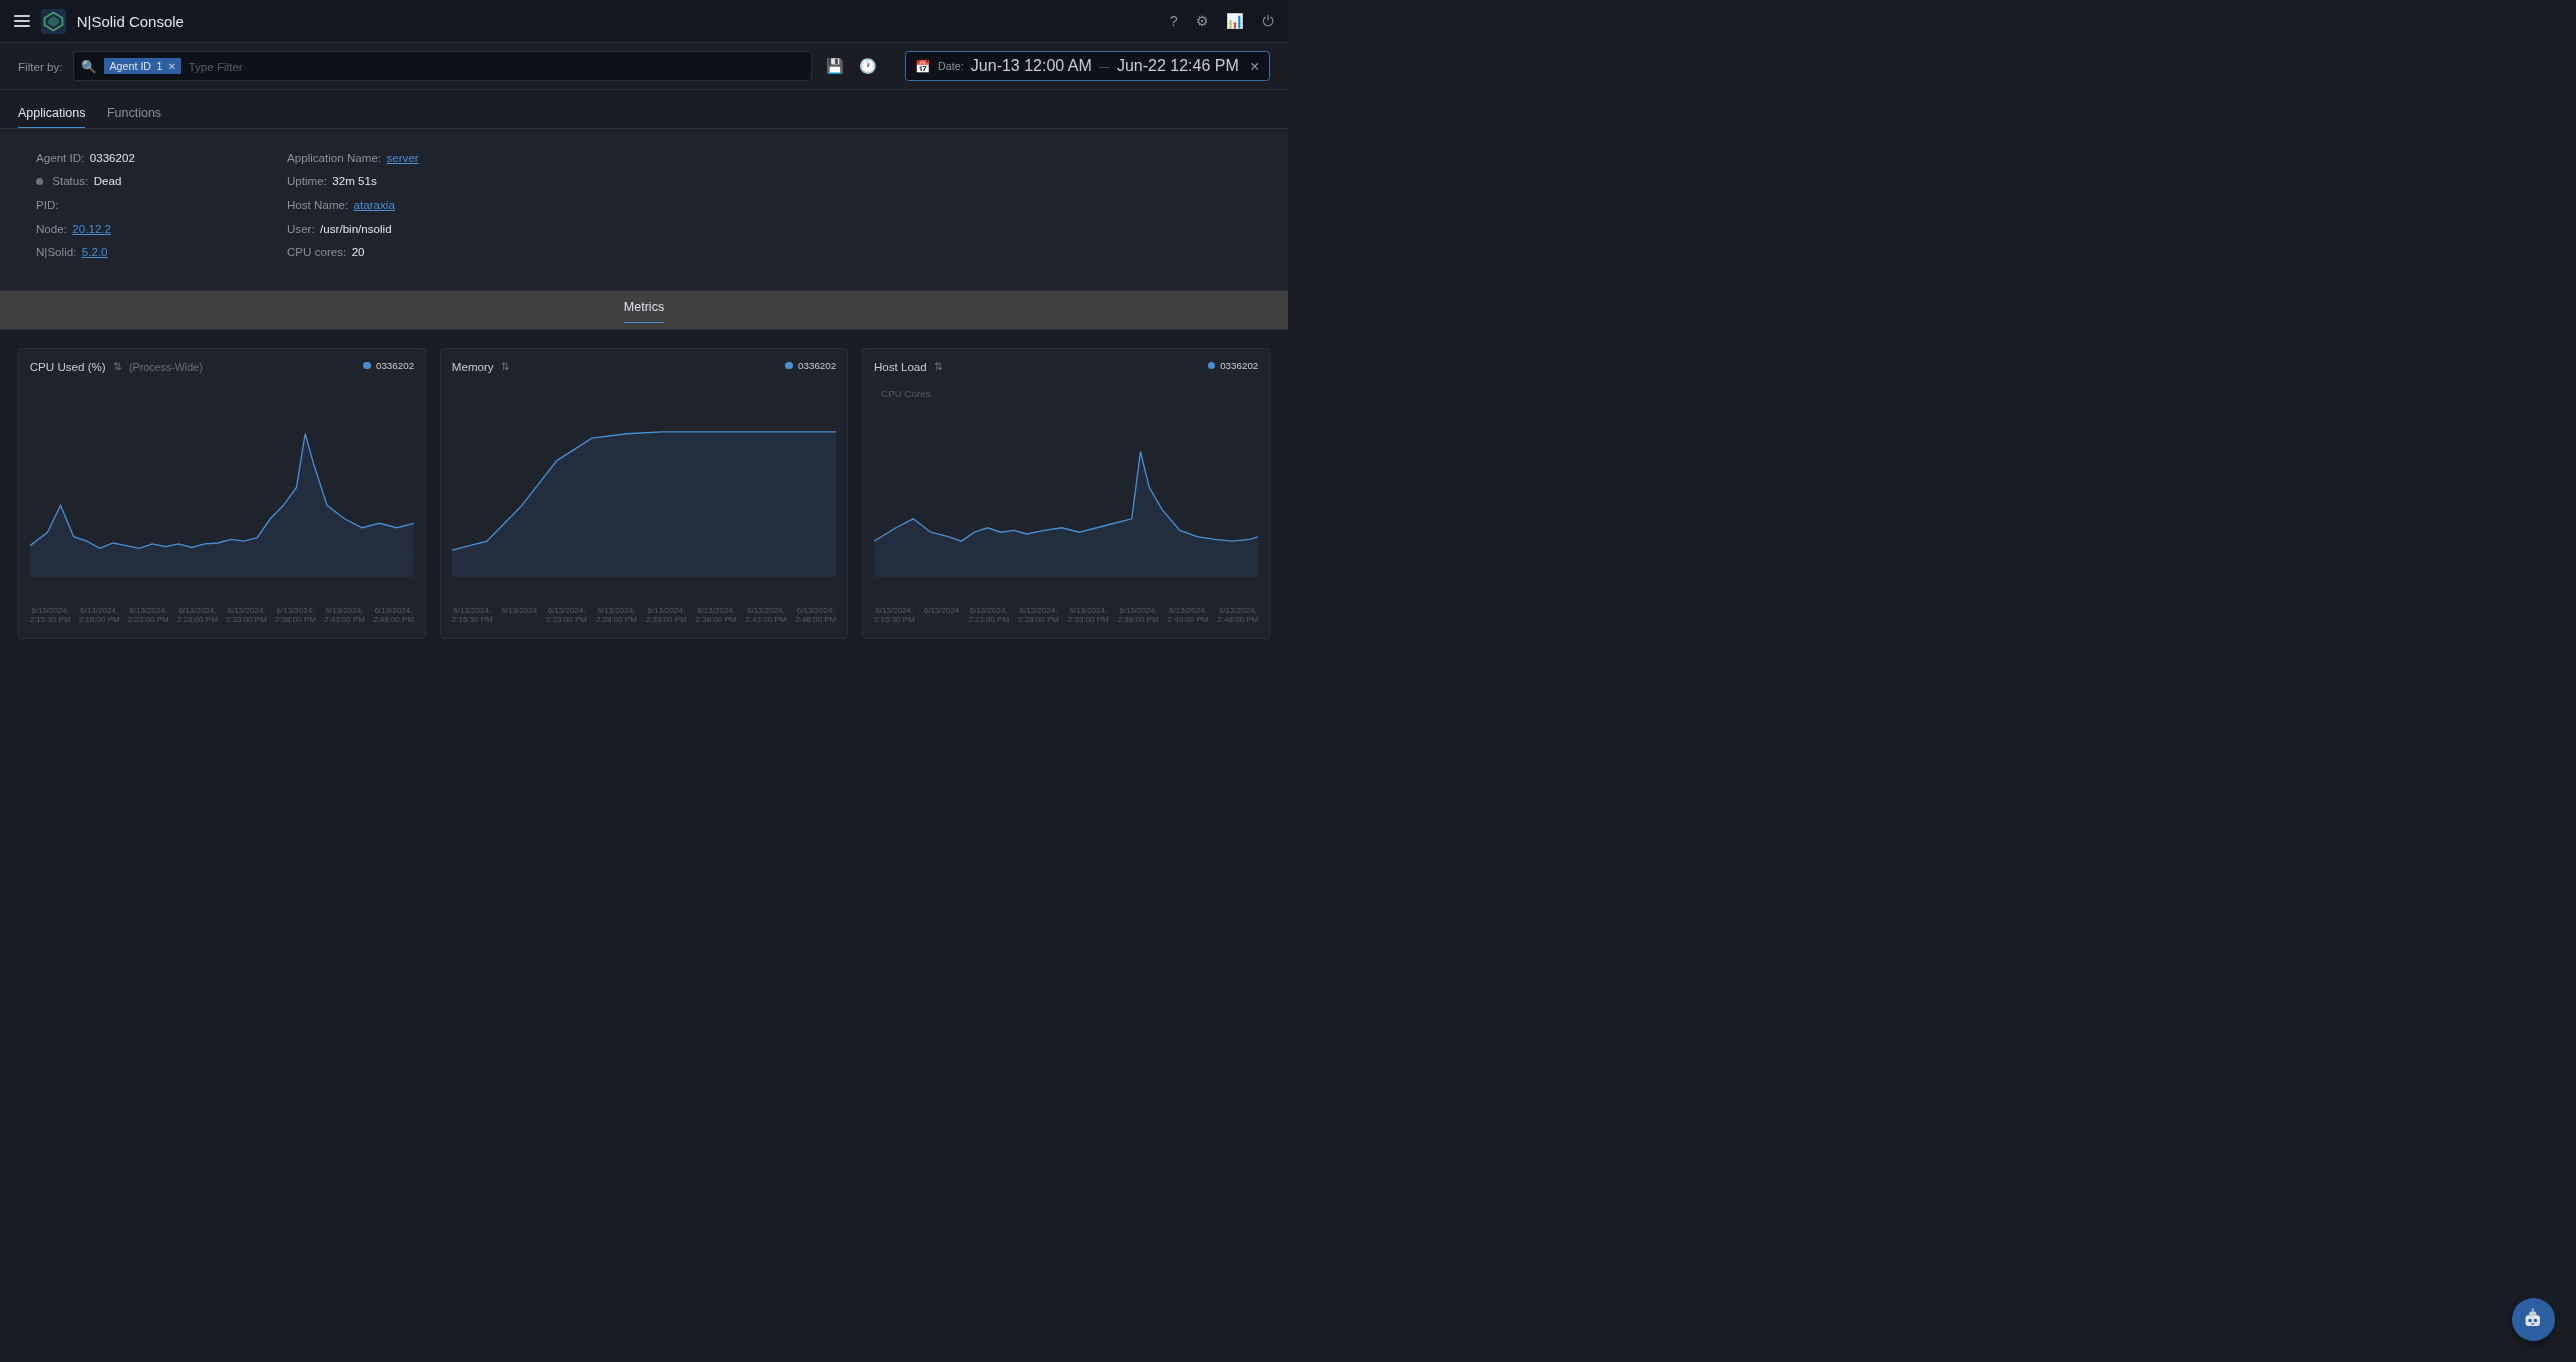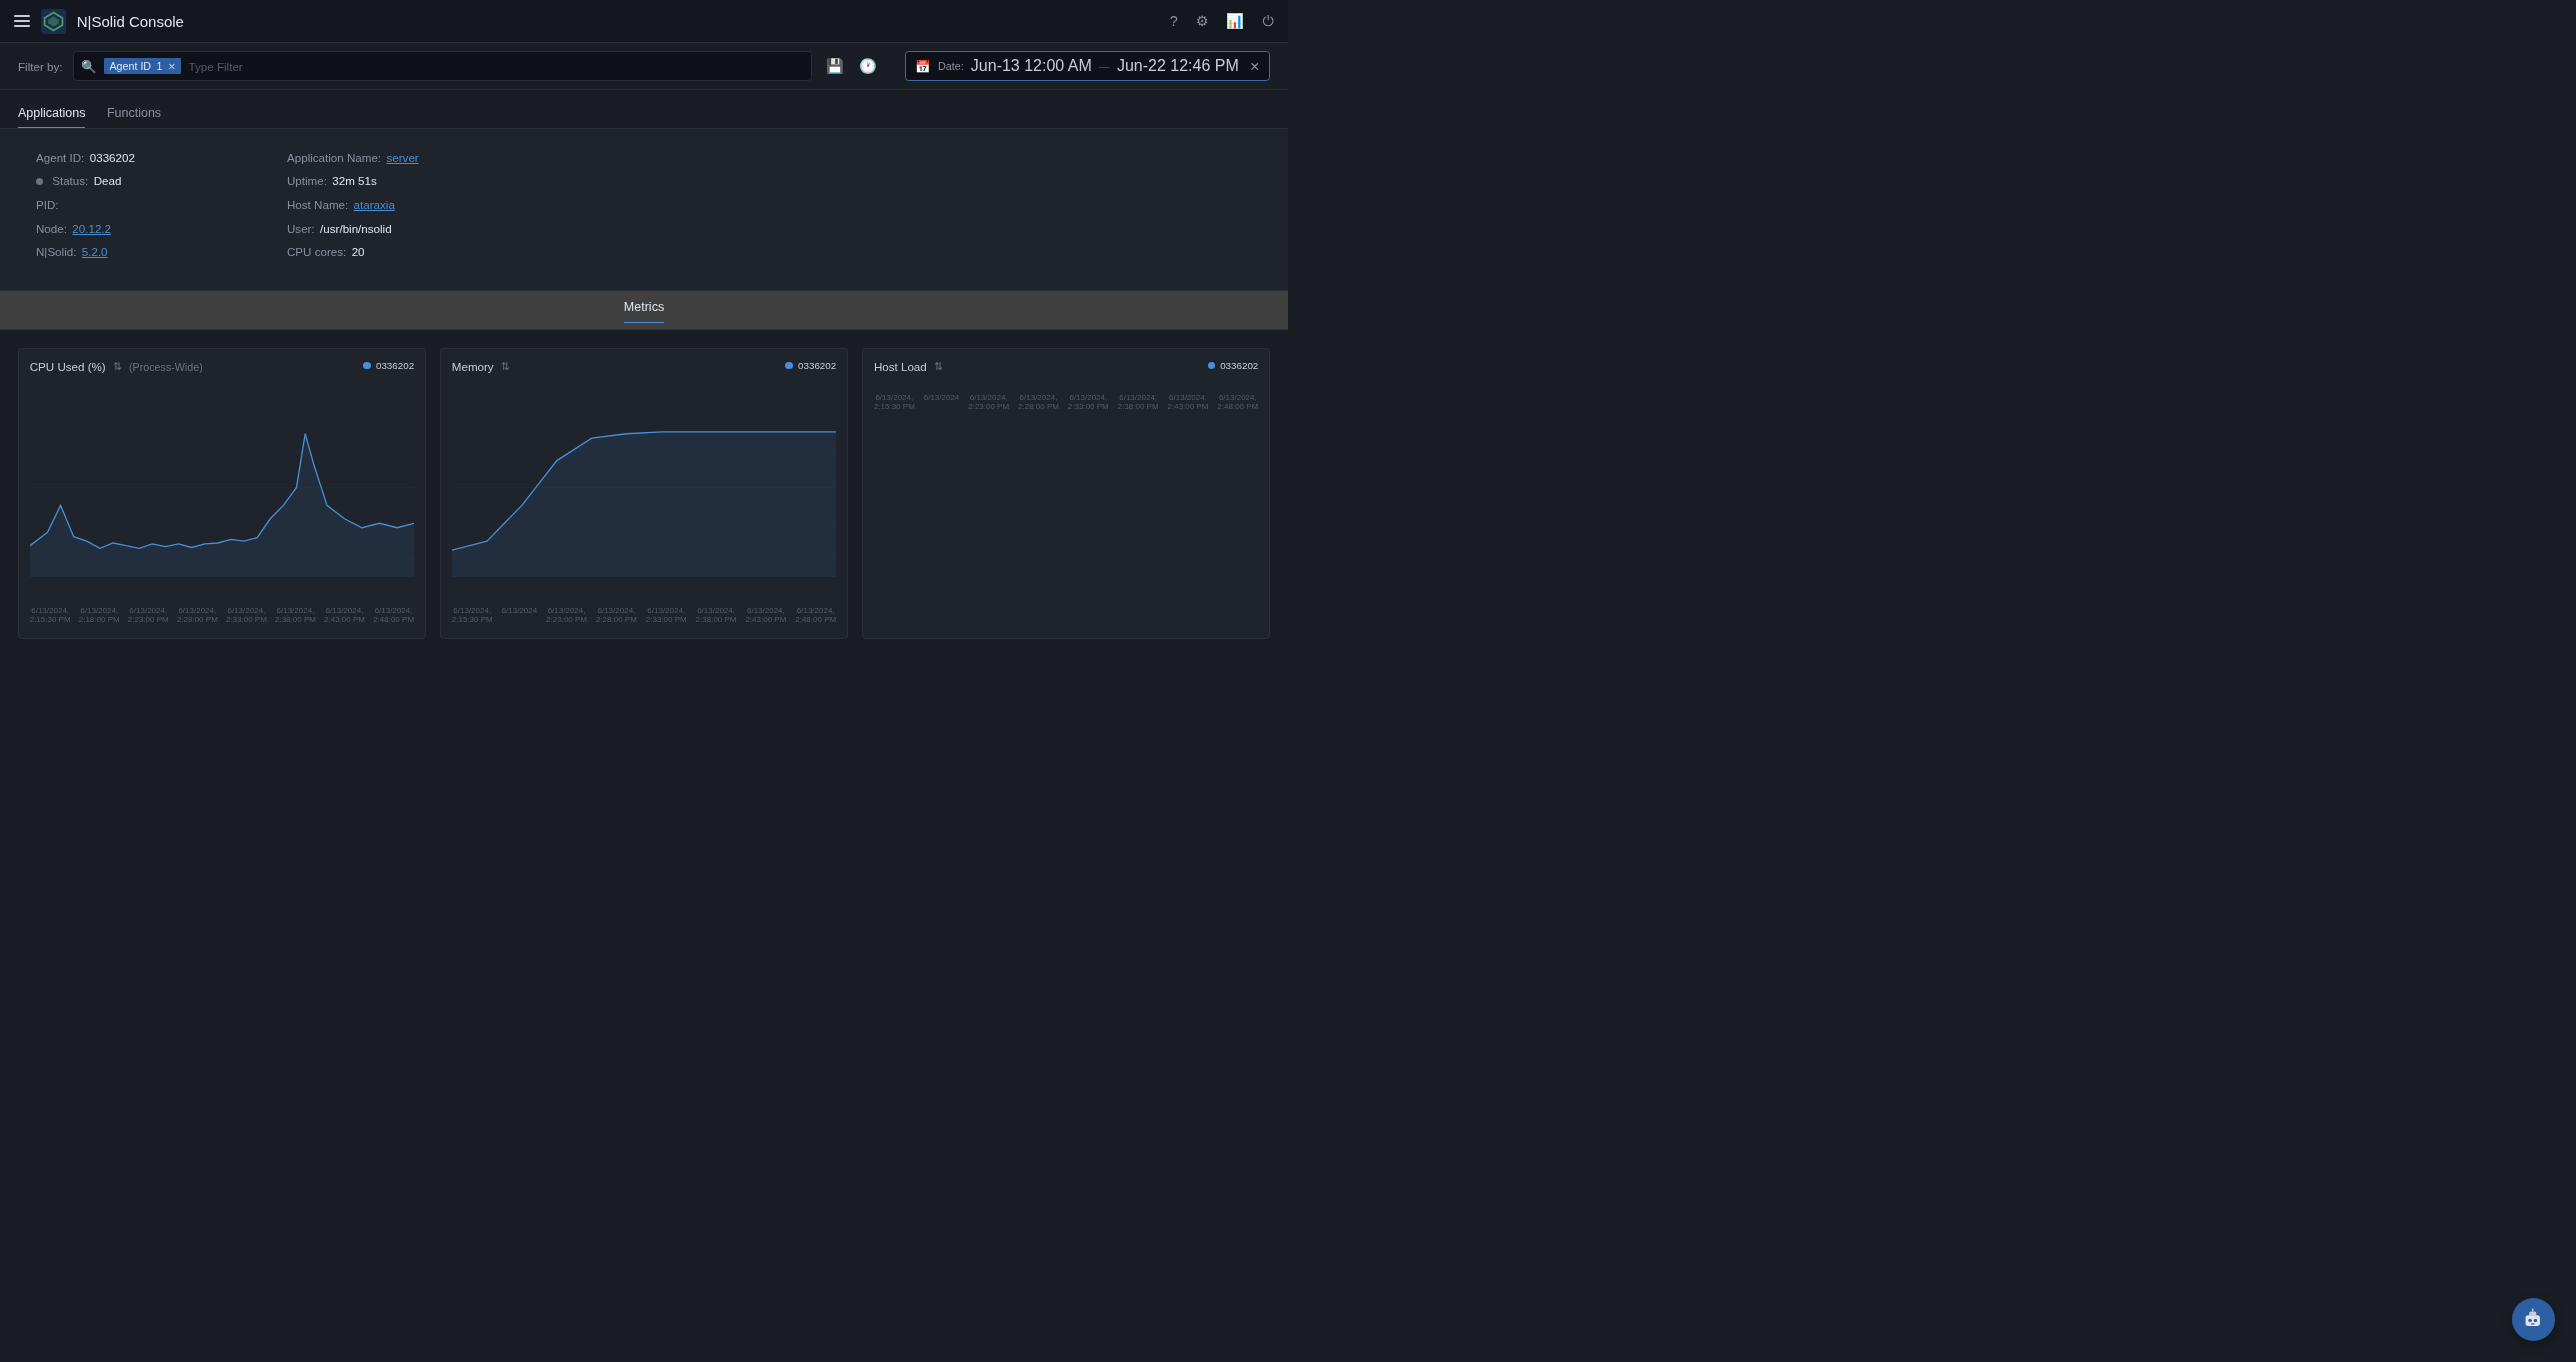--- a/index.html
+++ b/index.html
@@ -543,20 +543,34 @@
 
   <div class="chart-card">
     <div class="chart-title-row">
       <span class="chart-title">Host Load</span>
       <span class="chart-sort-icon">⇅</span>
     </div>
     <div class="chart-legend">
       <div class="legend-dot"></div>
       <span>0336202</span>
     </div>
+    <div class="chart-area" style="position:relative;">
+      <span class="cpu-cores-label">CPU Cores</span>
+      <svg width="100%" height="197" viewBox="0 0 440 220" preserveAspectRatio="none">
+
+        <line x1="0" y1="40" x2="440" y2="40" stroke="#2a2f3a" stroke-width="0.5"></line>
+        <line x1="0" y1="80" x2="440" y2="80" stroke="#2a2f3a" stroke-width="0.5"></line>
+        <line x1="0" y1="120" x2="440" y2="120" stroke="#2a2f3a" stroke-width="0.5"></line>
+        <line x1="0" y1="160" x2="440" y2="160" stroke="#2a2f3a" stroke-width="0.5"></line>
+        <line x1="0" y1="200" x2="440" y2="200" stroke="#2a2f3a" stroke-width="0.5"></line>
+
+        <polyline fill="none" stroke="#4a8fd4" stroke-width="1.5" points="0,180 25,165 45,155 65,170 85,175 100,180 115,170 130,165 145,170 160,168 175,172 195,168 215,165 235,170 255,165 275,160 295,155 305,80 315,120 330,145 350,168 370,175 390,178 410,180 430,178 440,175"></polyline>
+        <polygon fill="#4a8fd4" fill-opacity="0.1" points="0,180 25,165 45,155 65,170 85,175 100,180 115,170 130,165 145,170 160,168 175,172 195,168 215,165 235,170 255,165 275,160 295,155 305,80 315,120 330,145 350,168 370,175 390,178 410,180 430,178 440,175 440,220 0,220"></polygon>
+      </svg>
+    </div>
     <div class="x-axis-labels">
       <span class="x-label">6/13/2024,<br>2:15:30 PM</span>
       <span class="x-label">6/13/2024</span>
       <span class="x-label">6/13/2024,<br>2:23:00 PM</span>
       <span class="x-label">6/13/2024,<br>2:28:00 PM</span>
       <span class="x-label">6/13/2024,<br>2:33:00 PM</span>
       <span class="x-label">6/13/2024,<br>2:38:00 PM</span>
       <span class="x-label">6/13/2024,<br>2:43:00 PM</span>
       <span class="x-label">6/13/2024,<br>2:48:00 PM</span>
     </div>

